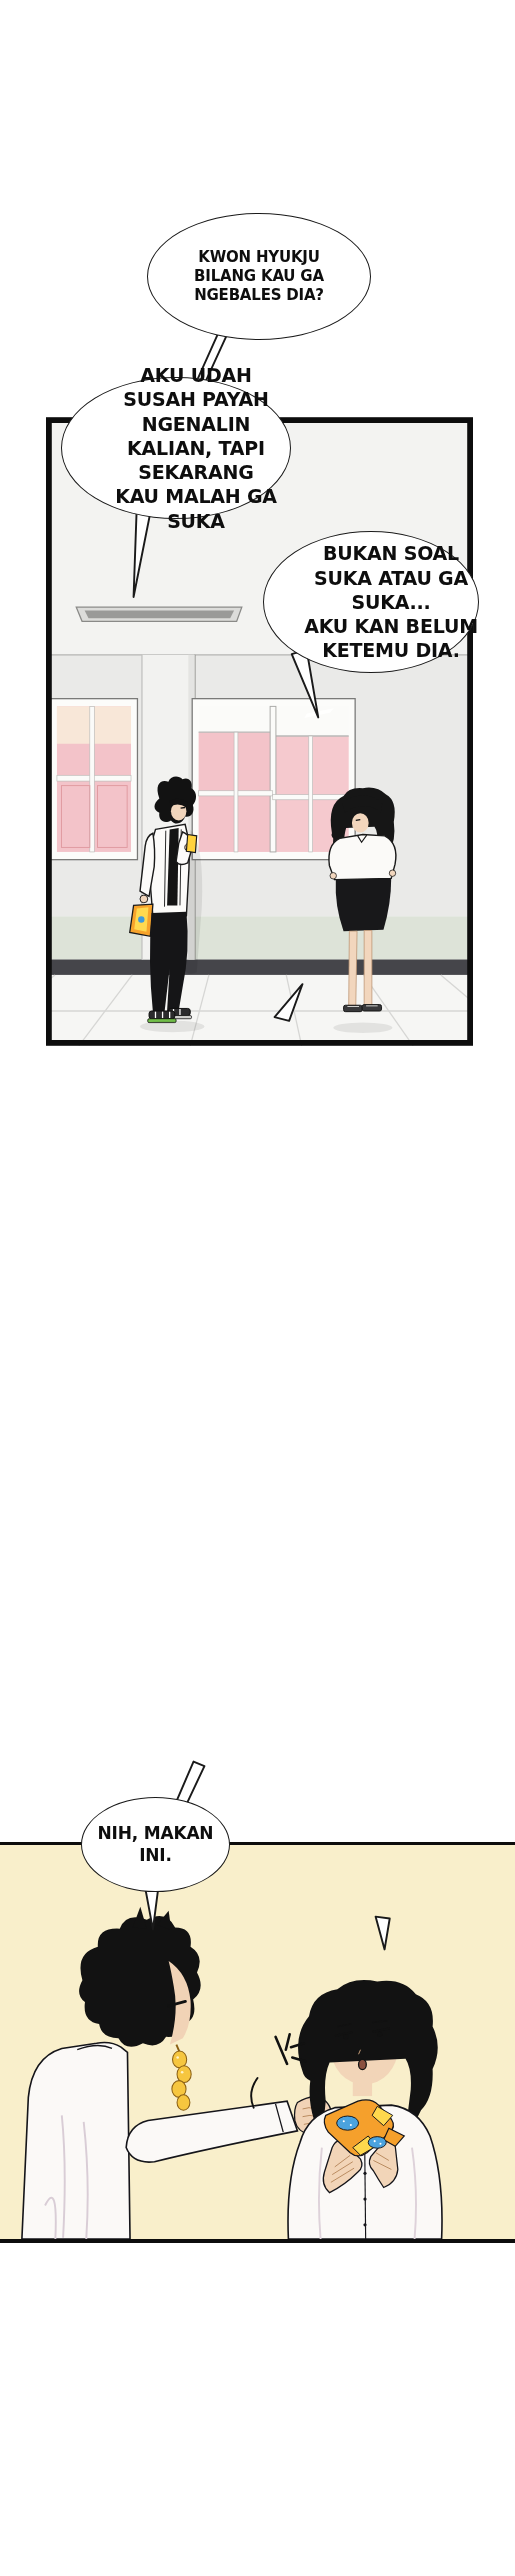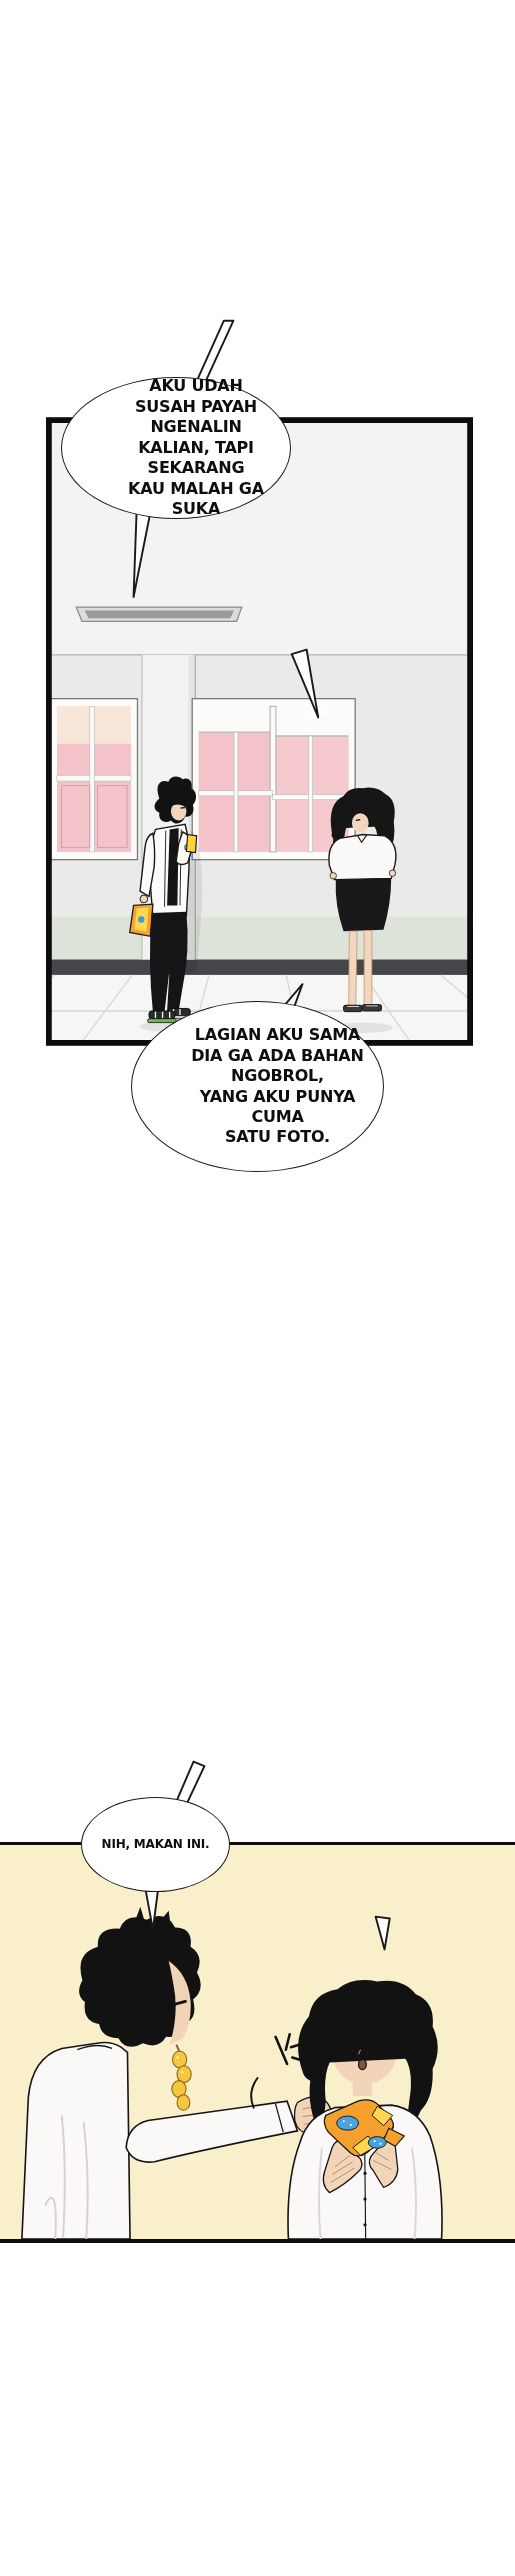--- a/index.html
+++ b/index.html
@@ -12,21 +12,21 @@
   .bubble{
     position:absolute;z-index:3;background:#ffffff;
     border:1.9px solid #1a1a1a;border-radius:50%;
     display:flex;align-items:center;justify-content:center;
   }
   .bubble-text{
     white-space:pre-line;text-align:center;color:#0e0e0e;
     font-weight:bold;letter-spacing:-0.2px;line-height:1.28;
     font-family:"DejaVu Sans",sans-serif;
   }
-  .fs23{font-size:15px;} .fs22{font-size:16px;margin-left:40px;} .fs20{font-size:12px;text-align:center;}
+  .fs23{font-size:15px;} .fs22{font-size:19px;margin-left:40px;} .fs20{font-size:17px;text-align:center;}
   #food-panel{
     position:absolute;left:0;top:1842px;width:515px;height:394px;
     background:#f9efcb;border-top:3.2px solid #0d0d0d;border-bottom:4.5px solid #0d0d0d;
     z-index:1;
   }
 </style>
 </head>
 <body>
 
 <div class="page">
@@ -248,35 +248,40 @@
   <svg class="tail" style="left:173px;top:1759px;" width="34" height="52" viewBox="0 0 53 81">
     <polygon points="32,4 49,11 18,77 4,69" fill="#ffffff" stroke="#1a1a1a" stroke-width="3" stroke-linejoin="round"></polygon>
   </svg>
   <svg class="tail" style="left:142px;top:1882px;" width="19.3" height="50" viewBox="0 0 30 78">
     <polygon points="4,4 26,4 17,74" fill="#ffffff" stroke="#1a1a1a" stroke-width="3" stroke-linejoin="round"></polygon>
   </svg>
   <svg class="tail" style="left:373px;top:1914px;" width="19.3" height="38" viewBox="0 0 30 59">
     <polygon points="4,4 26,7 18,55" fill="#ffffff" stroke="#1a1a1a" stroke-width="3" stroke-linejoin="round"></polygon>
   </svg>
 
+  <div class="bubble" style="left:147px;top:213px;width:222px;height:125px;">
+    <div class="bubble-text fs23">KWON HYUKJU
+BILANG KAU GA
+NGEBALES DIA?</div>
+  </div>
 
   <div class="bubble" style="left:61px;top:377px;width:228px;height:140px;">
     <div class="bubble-text fs22">AKU UDAH
 SUSAH PAYAH NGENALIN
 KALIAN, TAPI SEKARANG
 KAU MALAH GA SUKA</div>
   </div>
 
-
-  <div class="bubble" style="left:131px;top:1001px;width:251px;height:169px;">
-    <div class="bubble-text fs22">LAGIAN AKU SAMA
-DIA GA ADA BAHAN NGOBROL,
-YANG AKU PUNYA CUMA
-SATU FOTO.</div>
-  </div>
+  <div class="bubble" style="left:263px;top:531px;width:214px;height:140px;">
+    <div class="bubble-text fs22">BUKAN SOAL
+SUKA ATAU GA SUKA...
+AKU KAN BELUM
+KETEMU DIA.</div>
+  </div>
+
 
 
   <div class="bubble" style="left:81px;top:1797px;width:147px;height:93px;">
     <div class="bubble-text fs20">NIH, MAKAN INI.</div>
   </div>
 
 
 </div>
 
 

